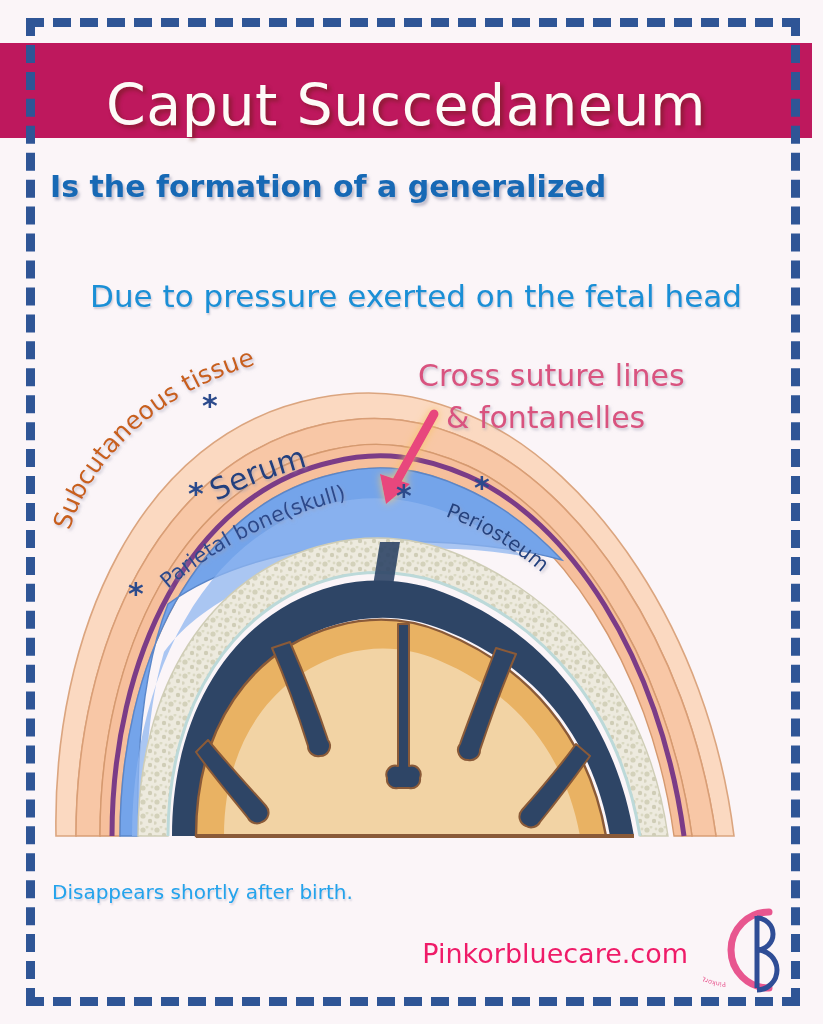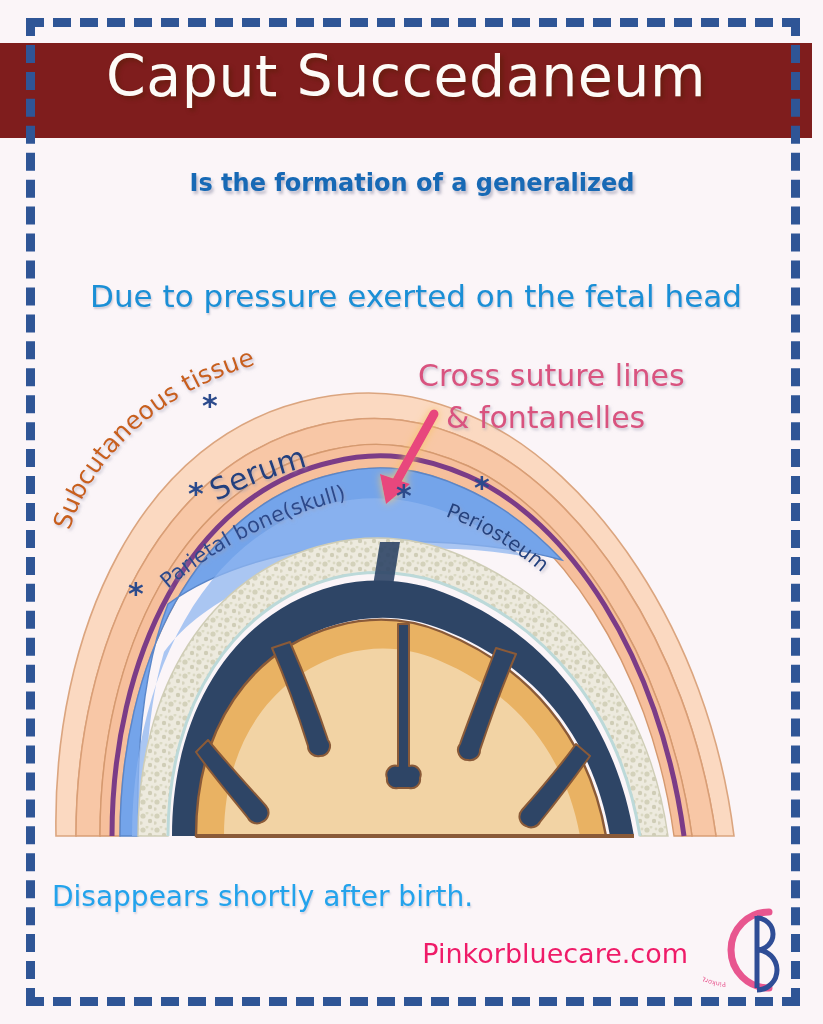--- a/index.html
+++ b/index.html
@@ -24,62 +24,61 @@
     border:9px dashed #2f5596;
     box-sizing:border-box;
     pointer-events:none;
   }
 
   
   #title-bar{
     position:absolute;
     left:0;top:43px;
     width:812px;height:95px;
-    background:#7f1d1d;
-    display:flex;align-items:flex-start;justify-content:center;
+    background:#be185d;
+    display:flex;align-items:flex-end;justify-content:center;
   }
   #title-text{
     color:#fdfbf7;
     font-family:"DejaVu Sans", sans-serif;
     font-size:57px;
     font-weight:400;
     letter-spacing:.5px;
     text-shadow:3px 3px 4px rgba(80,30,0,.45);
     white-space:nowrap;
   }
 
   
   #headline{
     position:absolute;
     left:50px;top:168px;width:724px;
-    text-align:center;
     color:#1769b5;
     font-family:"DejaVu Sans", sans-serif;
     font-weight:bold;
-    font-size:24px;
+    font-size:30px;
     line-height:1.28;
     text-shadow:2px 3px 3px rgba(140,140,165,.55);
   }
   #subline{
     position:absolute;
     left:36px;top:278px;width:760px;
     text-align:center;
     color:#1a8fd6;
     font-family:"DejaVu Sans", sans-serif;
     font-size:31px;
     line-height:1.2;
     text-shadow:1px 2px 2px rgba(150,150,175,.45);
   }
 
   
   #footer-note{
     position:absolute;
     left:52px;top:880px;
     color:#23a3ec;
-    font-size:28px;
+    font-size:20px;
     font-family:"DejaVu Sans", sans-serif;
     text-shadow:1px 2px 2px rgba(160,160,185,.4);
   }
   #site-name{
     position:absolute;
     right:135px;top:938px;
     color:#ef1b68;
     font-size:27px;
     font-family:"DejaVu Sans", sans-serif;
   }

